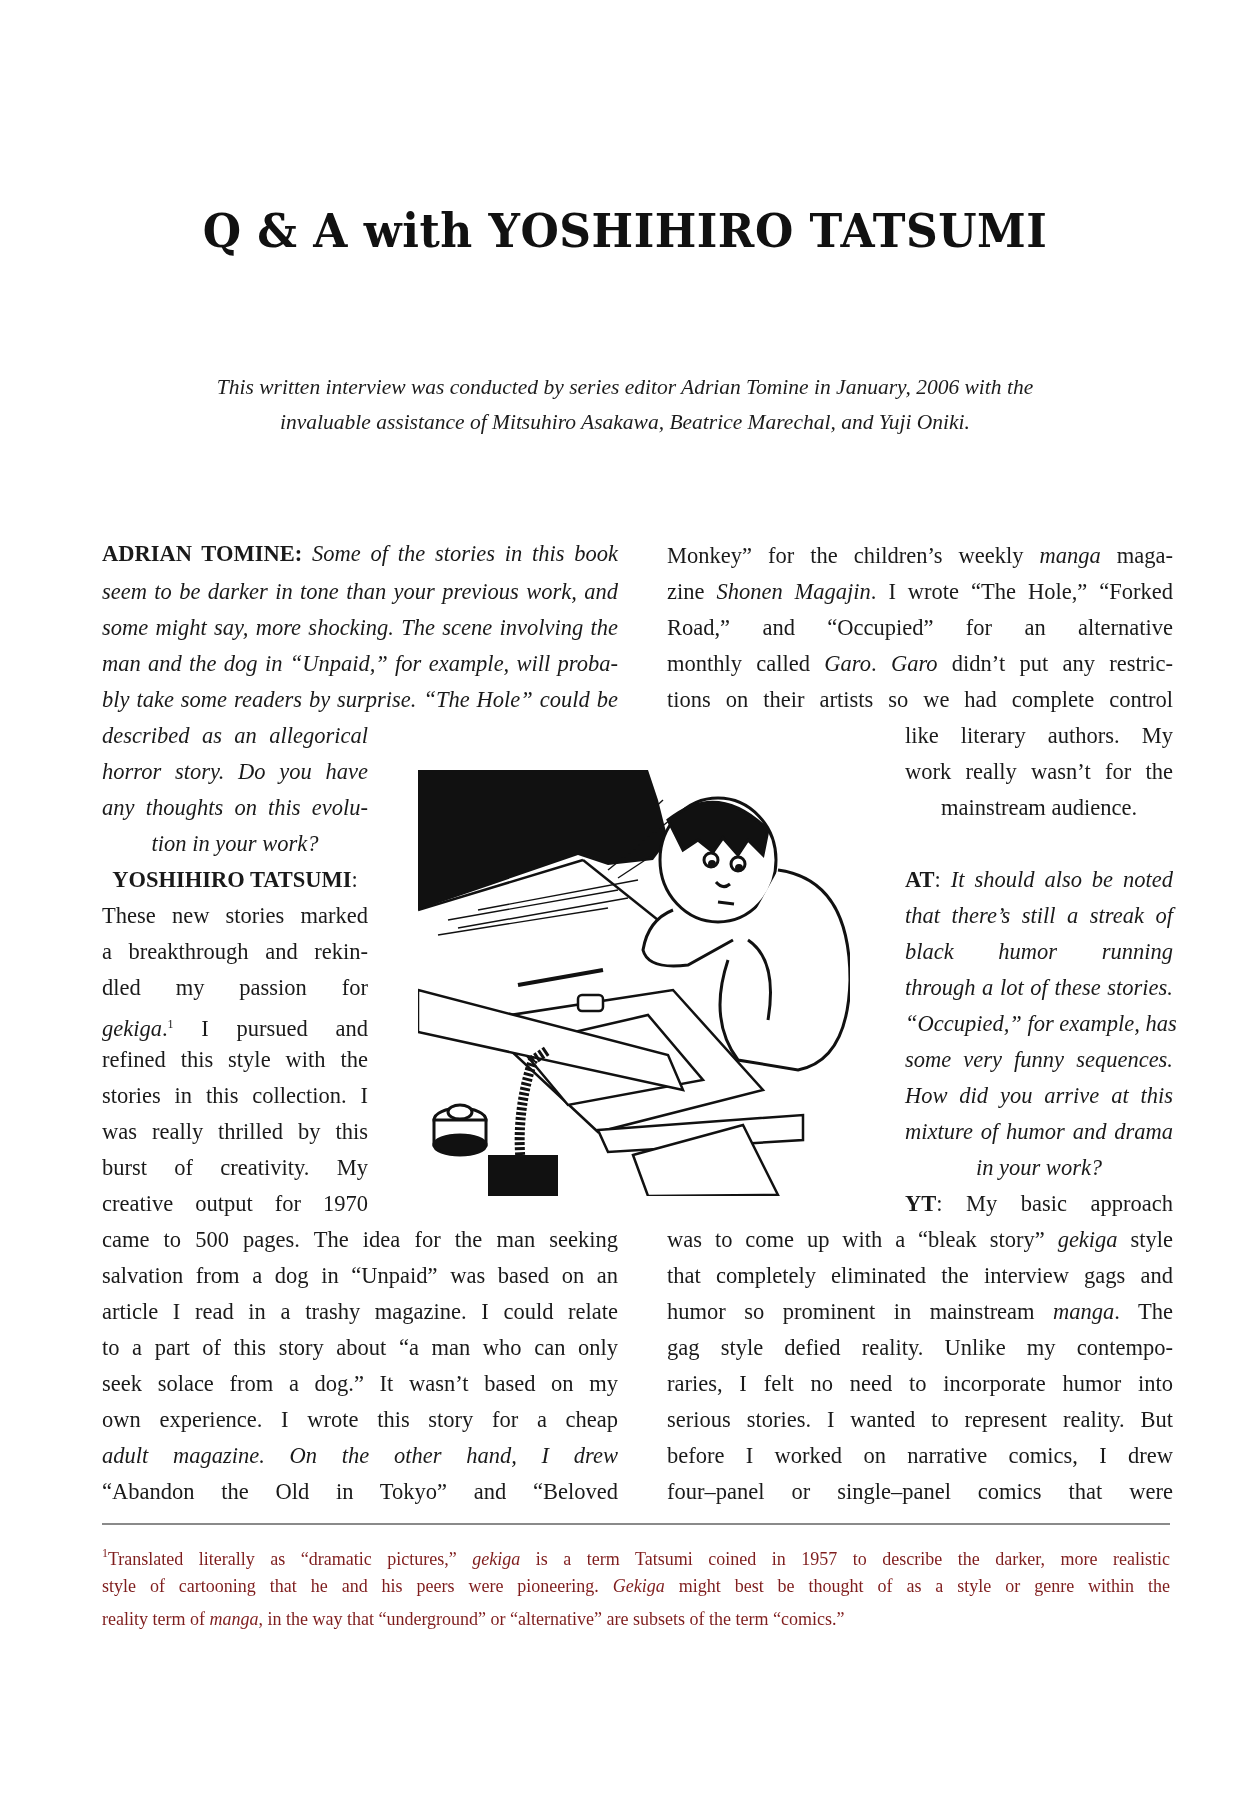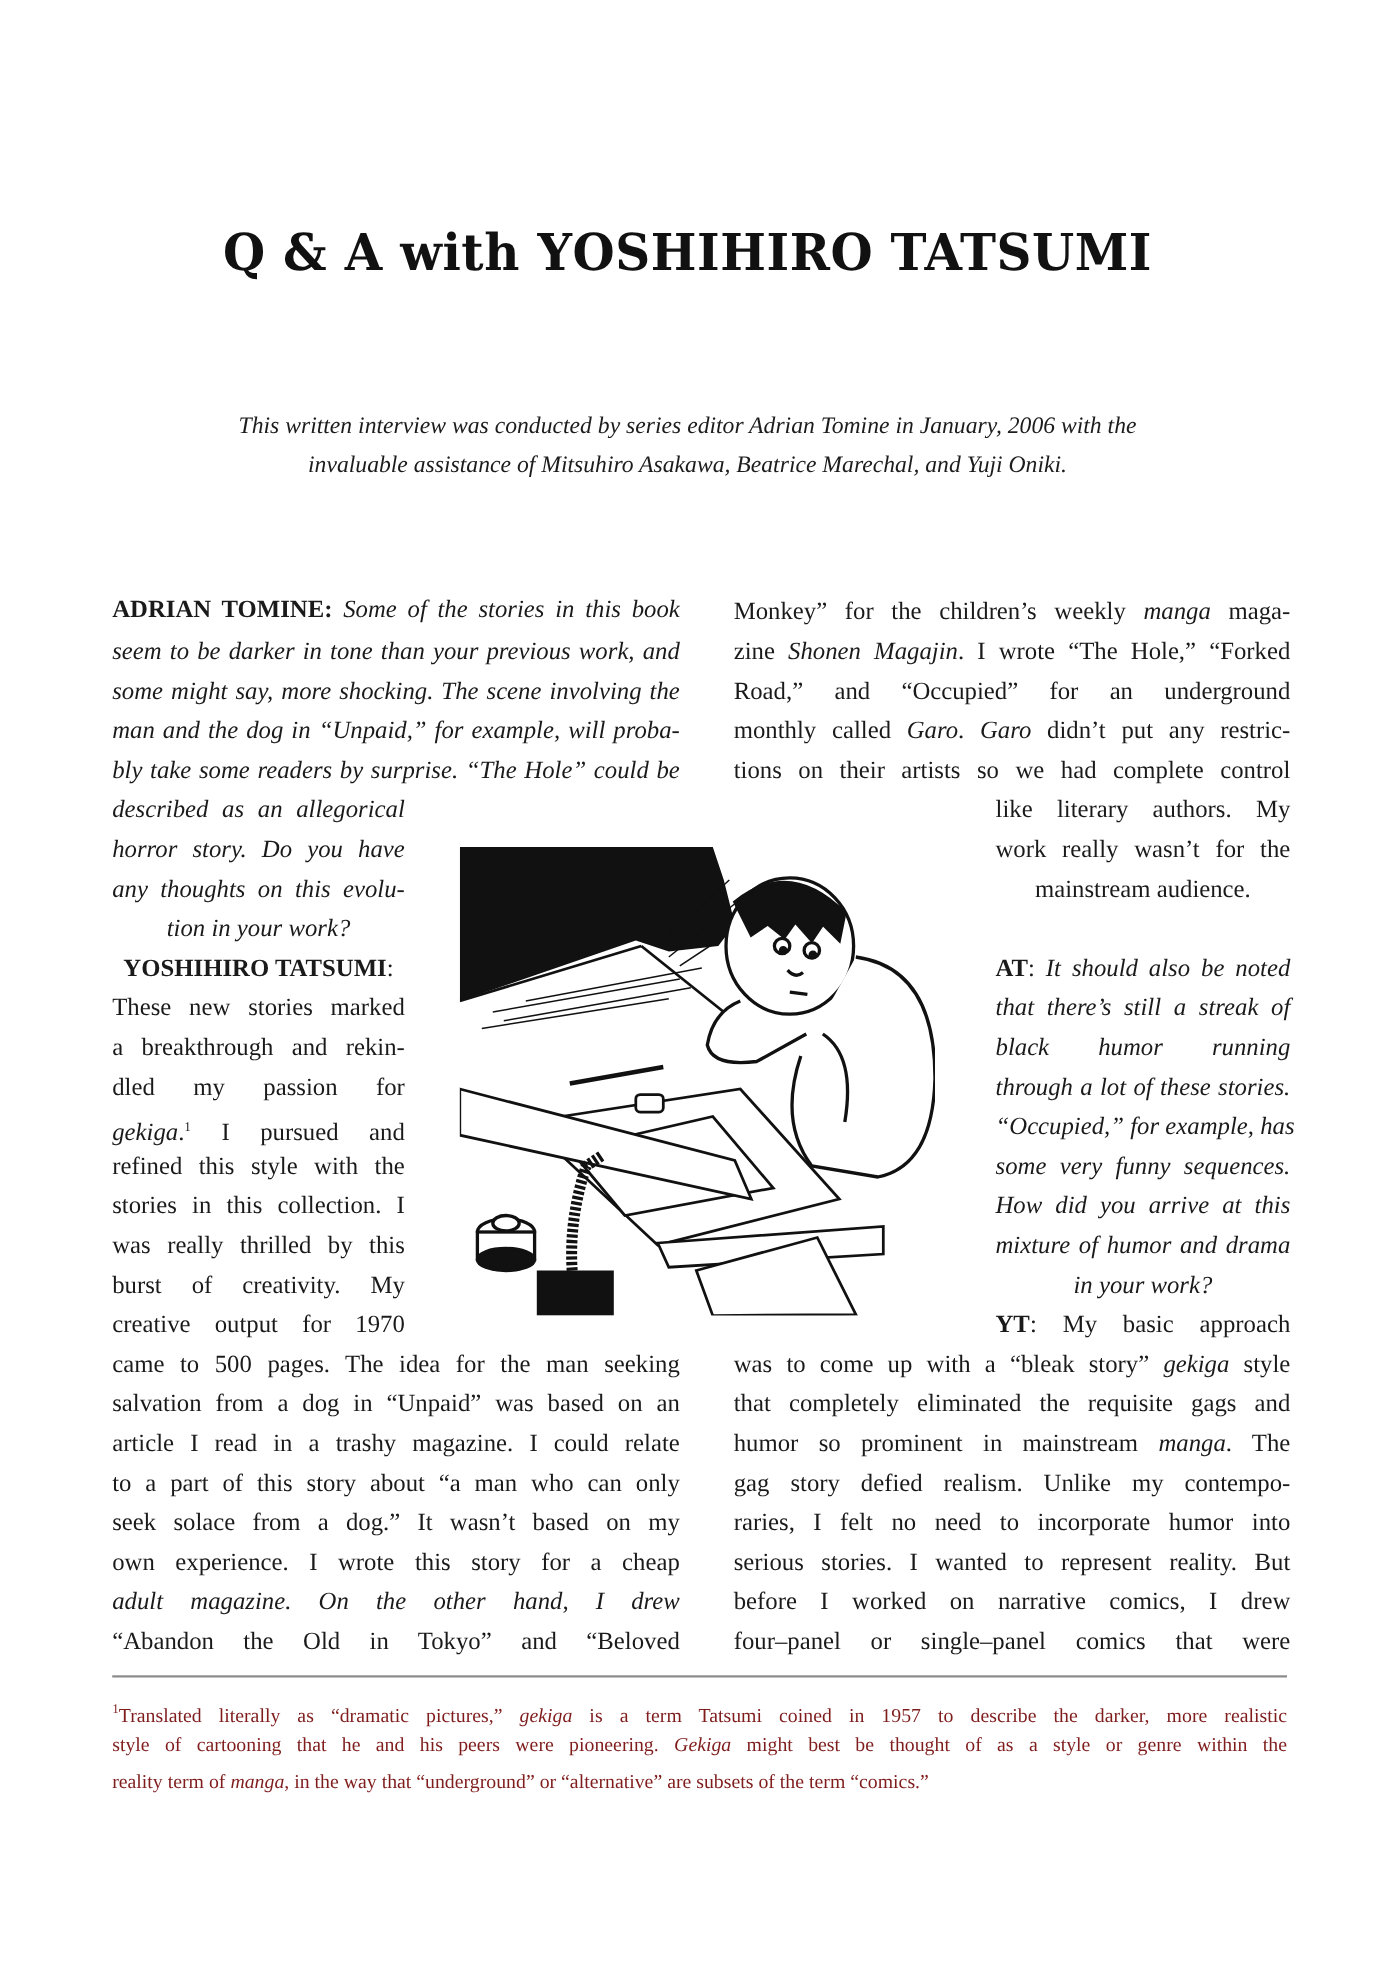--- a/index.html
+++ b/index.html
@@ -113,39 +113,39 @@
 <div class="line j" style="left: 102px; top: 1222px; width: 516px;"><span>came to 500 pages. The idea for the man seeking</span></div>
 <div class="line j" style="left: 102px; top: 1258px; width: 516px;"><span>salvation from a dog in “Unpaid” was based on an</span></div>
 <div class="line j" style="left: 102px; top: 1294px; width: 516px;"><span>article I read in a trashy magazine. I could relate</span></div>
 <div class="line j" style="left: 102px; top: 1330px; width: 516px;"><span>to a part of this story about “a man who can only</span></div>
 <div class="line j" style="left: 102px; top: 1366px; width: 516px;"><span>seek solace from a dog.” It wasn’t based on my</span></div>
 <div class="line j" style="left: 102px; top: 1402px; width: 516px;"><span>own experience. I wrote this story for a cheap</span></div>
 <div class="line j" style="left: 102px; top: 1438px; width: 516px; font-style: italic;"><span>adult magazine. On the other hand, I drew</span></div>
 <div class="line j" style="left: 102px; top: 1474px; width: 516px;"><span>“Abandon the Old in Tokyo” and “Beloved</span></div>
 <div class="line j" style="left: 667px; top: 538px; width: 506px;"><span>Monkey” for the children’s weekly </span><span class="it">manga</span><span> maga-</span></div>
 <div class="line j" style="left: 667px; top: 574px; width: 506px;"><span>zine </span><span class="it">Shonen Magajin</span><span>. I wrote “The Hole,” “Forked</span></div>
-<div class="line j" style="left: 667px; top: 610px; width: 506px;"><span>Road,” and “Occupied” for an underground</span></div>
+<div class="line j" style="left: 667px; top: 610px; width: 506px;"><span>Road,” and “Occupied” for an alternative</span></div>
 <div class="line j" style="left: 667px; top: 646px; width: 506px;"><span>monthly called </span><span class="it">Garo</span><span>. </span><span class="it">Garo</span><span> didn’t put any restric-</span></div>
 <div class="line j" style="left: 667px; top: 682px; width: 506px;"><span>tions on their artists so we had complete control</span></div>
 <div class="line j" style="left: 905px; top: 718px; width: 268px;"><span>like literary authors. My</span></div>
 <div class="line j" style="left: 905px; top: 754px; width: 268px;"><span>work really wasn’t for the</span></div>
 <div class="line" style="left: 905px; top: 790px; width: 268px;"><span>mainstream audience.</span></div>
 <div class="line j" style="left: 905px; top: 862px; width: 268px;"><span class="b">AT</span><span>: </span><span class="it">It should also be noted</span></div>
 <div class="line j" style="left: 905px; top: 898px; width: 268px;"><span class="it">that there’s still a streak of</span></div>
 <div class="line j" style="left: 905px; top: 934px; width: 268px;"><span class="it">black humor running</span></div>
 <div class="line j" style="left: 905px; top: 970px; width: 268px;"><span class="it">through a lot of these stories.</span></div>
 <div class="line j" style="left: 905px; top: 1006px; width: 268px;"><span class="it">“Occupied,” for example, has</span></div>
 <div class="line j" style="left: 905px; top: 1042px; width: 268px;"><span class="it">some very funny sequences.</span></div>
 <div class="line j" style="left: 905px; top: 1078px; width: 268px;"><span class="it">How did you arrive at this</span></div>
 <div class="line j" style="left: 905px; top: 1114px; width: 268px;"><span class="it">mixture of humor and drama</span></div>
 <div class="line" style="left: 905px; top: 1150px; width: 268px;"><span class="it">in your work?</span></div>
 <div class="line j" style="left: 905px; top: 1186px; width: 268px;"><span class="b">YT</span><span>: </span><span>My basic approach</span></div>
 <div class="line j" style="left: 667px; top: 1222px; width: 506px;"><span>was to come up with a “bleak story” </span><span class="it">gekiga</span><span> style</span></div>
-<div class="line j" style="left: 667px; top: 1258px; width: 506px;"><span>that completely eliminated the requisite gags and</span></div>
+<div class="line j" style="left: 667px; top: 1258px; width: 506px;"><span>that completely eliminated the interview gags and</span></div>
 <div class="line j" style="left: 667px; top: 1294px; width: 506px;"><span>humor so prominent in mainstream </span><span class="it">manga</span><span>. The</span></div>
-<div class="line j" style="left: 667px; top: 1330px; width: 506px;"><span>gag story defied realism. Unlike my contempo-</span></div>
+<div class="line j" style="left: 667px; top: 1330px; width: 506px;"><span>gag style defied reality. Unlike my contempo-</span></div>
 <div class="line j" style="left: 667px; top: 1366px; width: 506px;"><span>raries, I felt no need to incorporate humor into</span></div>
 <div class="line j" style="left: 667px; top: 1402px; width: 506px;"><span>serious stories. I wanted to represent reality. But</span></div>
 <div class="line j" style="left: 667px; top: 1438px; width: 506px;"><span>before I worked on narrative comics, I drew</span></div>
 <div class="line j" style="left: 667px; top: 1474px; width: 506px;"><span>four–panel or single–panel comics that were</span></div>
 <div class="fn" style="top: 1537px;"><sup class="fnref">1</sup><span>Translated literally as “dramatic pictures,” </span><span class="it">gekiga</span><span> is a term Tatsumi coined in 1957 to describe the darker, more realistic</span></div>
 <div class="fn" style="top: 1570px;"><span>style of cartooning that he and his peers were pioneering. </span><span class="it">Gekiga</span><span> might best be thought of as a style or genre within the</span></div>
 <div class="fn last" style="top: 1603px;"><span>reality term of </span><span class="it">manga</span><span>, in the way that “underground” or “alternative” are subsets of the term “comics.”</span></div>
 
 </body></html>

